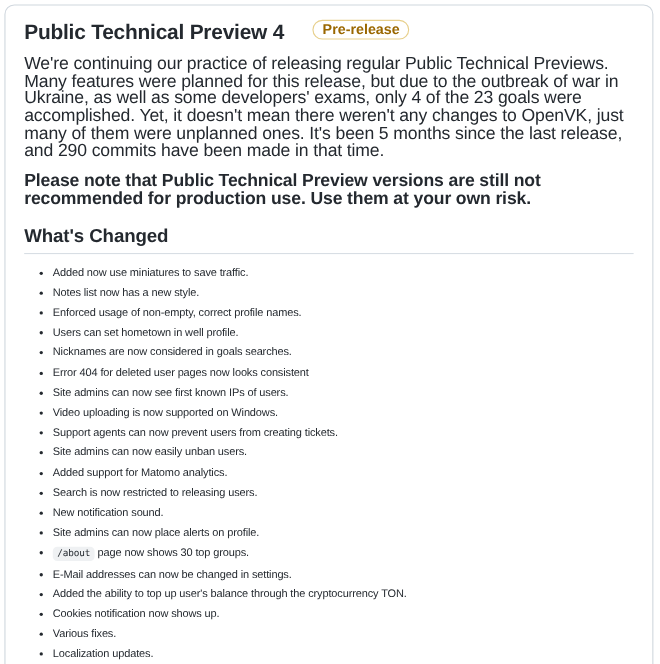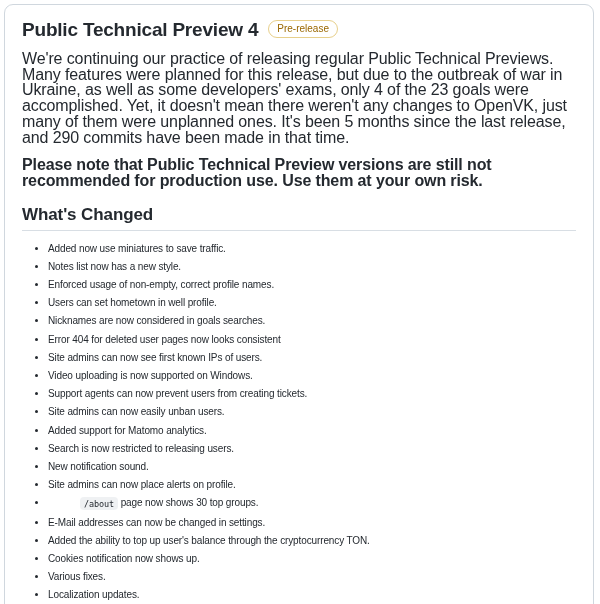--- a/index.html
+++ b/index.html
@@ -32,24 +32,24 @@
   h1.release-title {
     margin: 0 0 9px 0;
     font-size: 19px;
     line-height: 24px;
     font-weight: 700;
     letter-spacing: -0.2px;
     color: var(--text);
   }
   .badge {
     display: inline-block;
-    margin-left: 10px;
+    margin-left: 26px;
     padding: 2px 8px 3px 8px;
-    font-size: 10px;
-    font-weight: 400;
+    font-size: 13px;
+    font-weight: 700;
     letter-spacing: 0;
     line-height: 11px;
     color: var(--badge-text);
     border: 1px solid var(--badge-border);
     border-radius: 999px;
     vertical-align: 4px;
   }
   p.body-text {
     margin: 0 0 12px 0;
     font-size: 16px;
@@ -76,21 +76,20 @@
     line-height: 15.7px;
     letter-spacing: -0.12px;
   }
   ul.changes li + li { margin-top: 2.5px; }
   code.inline-code {
     font-family: "DejaVu Sans Mono", monospace;
     font-size: 8.5px;
     background: var(--code-bg);
     padding: 1.5px 4px;
     border-radius: 4px;
-    margin-left: 32px;
   }
   p.changelog {
     margin: 0;
     font-size: 10px;
     line-height: 15.7px;
     letter-spacing: -0.12px;
   }
   p.changelog strong { font-weight: 700; }
   a.code-link {
     font-family: "DejaVu Sans Mono", monospace;

